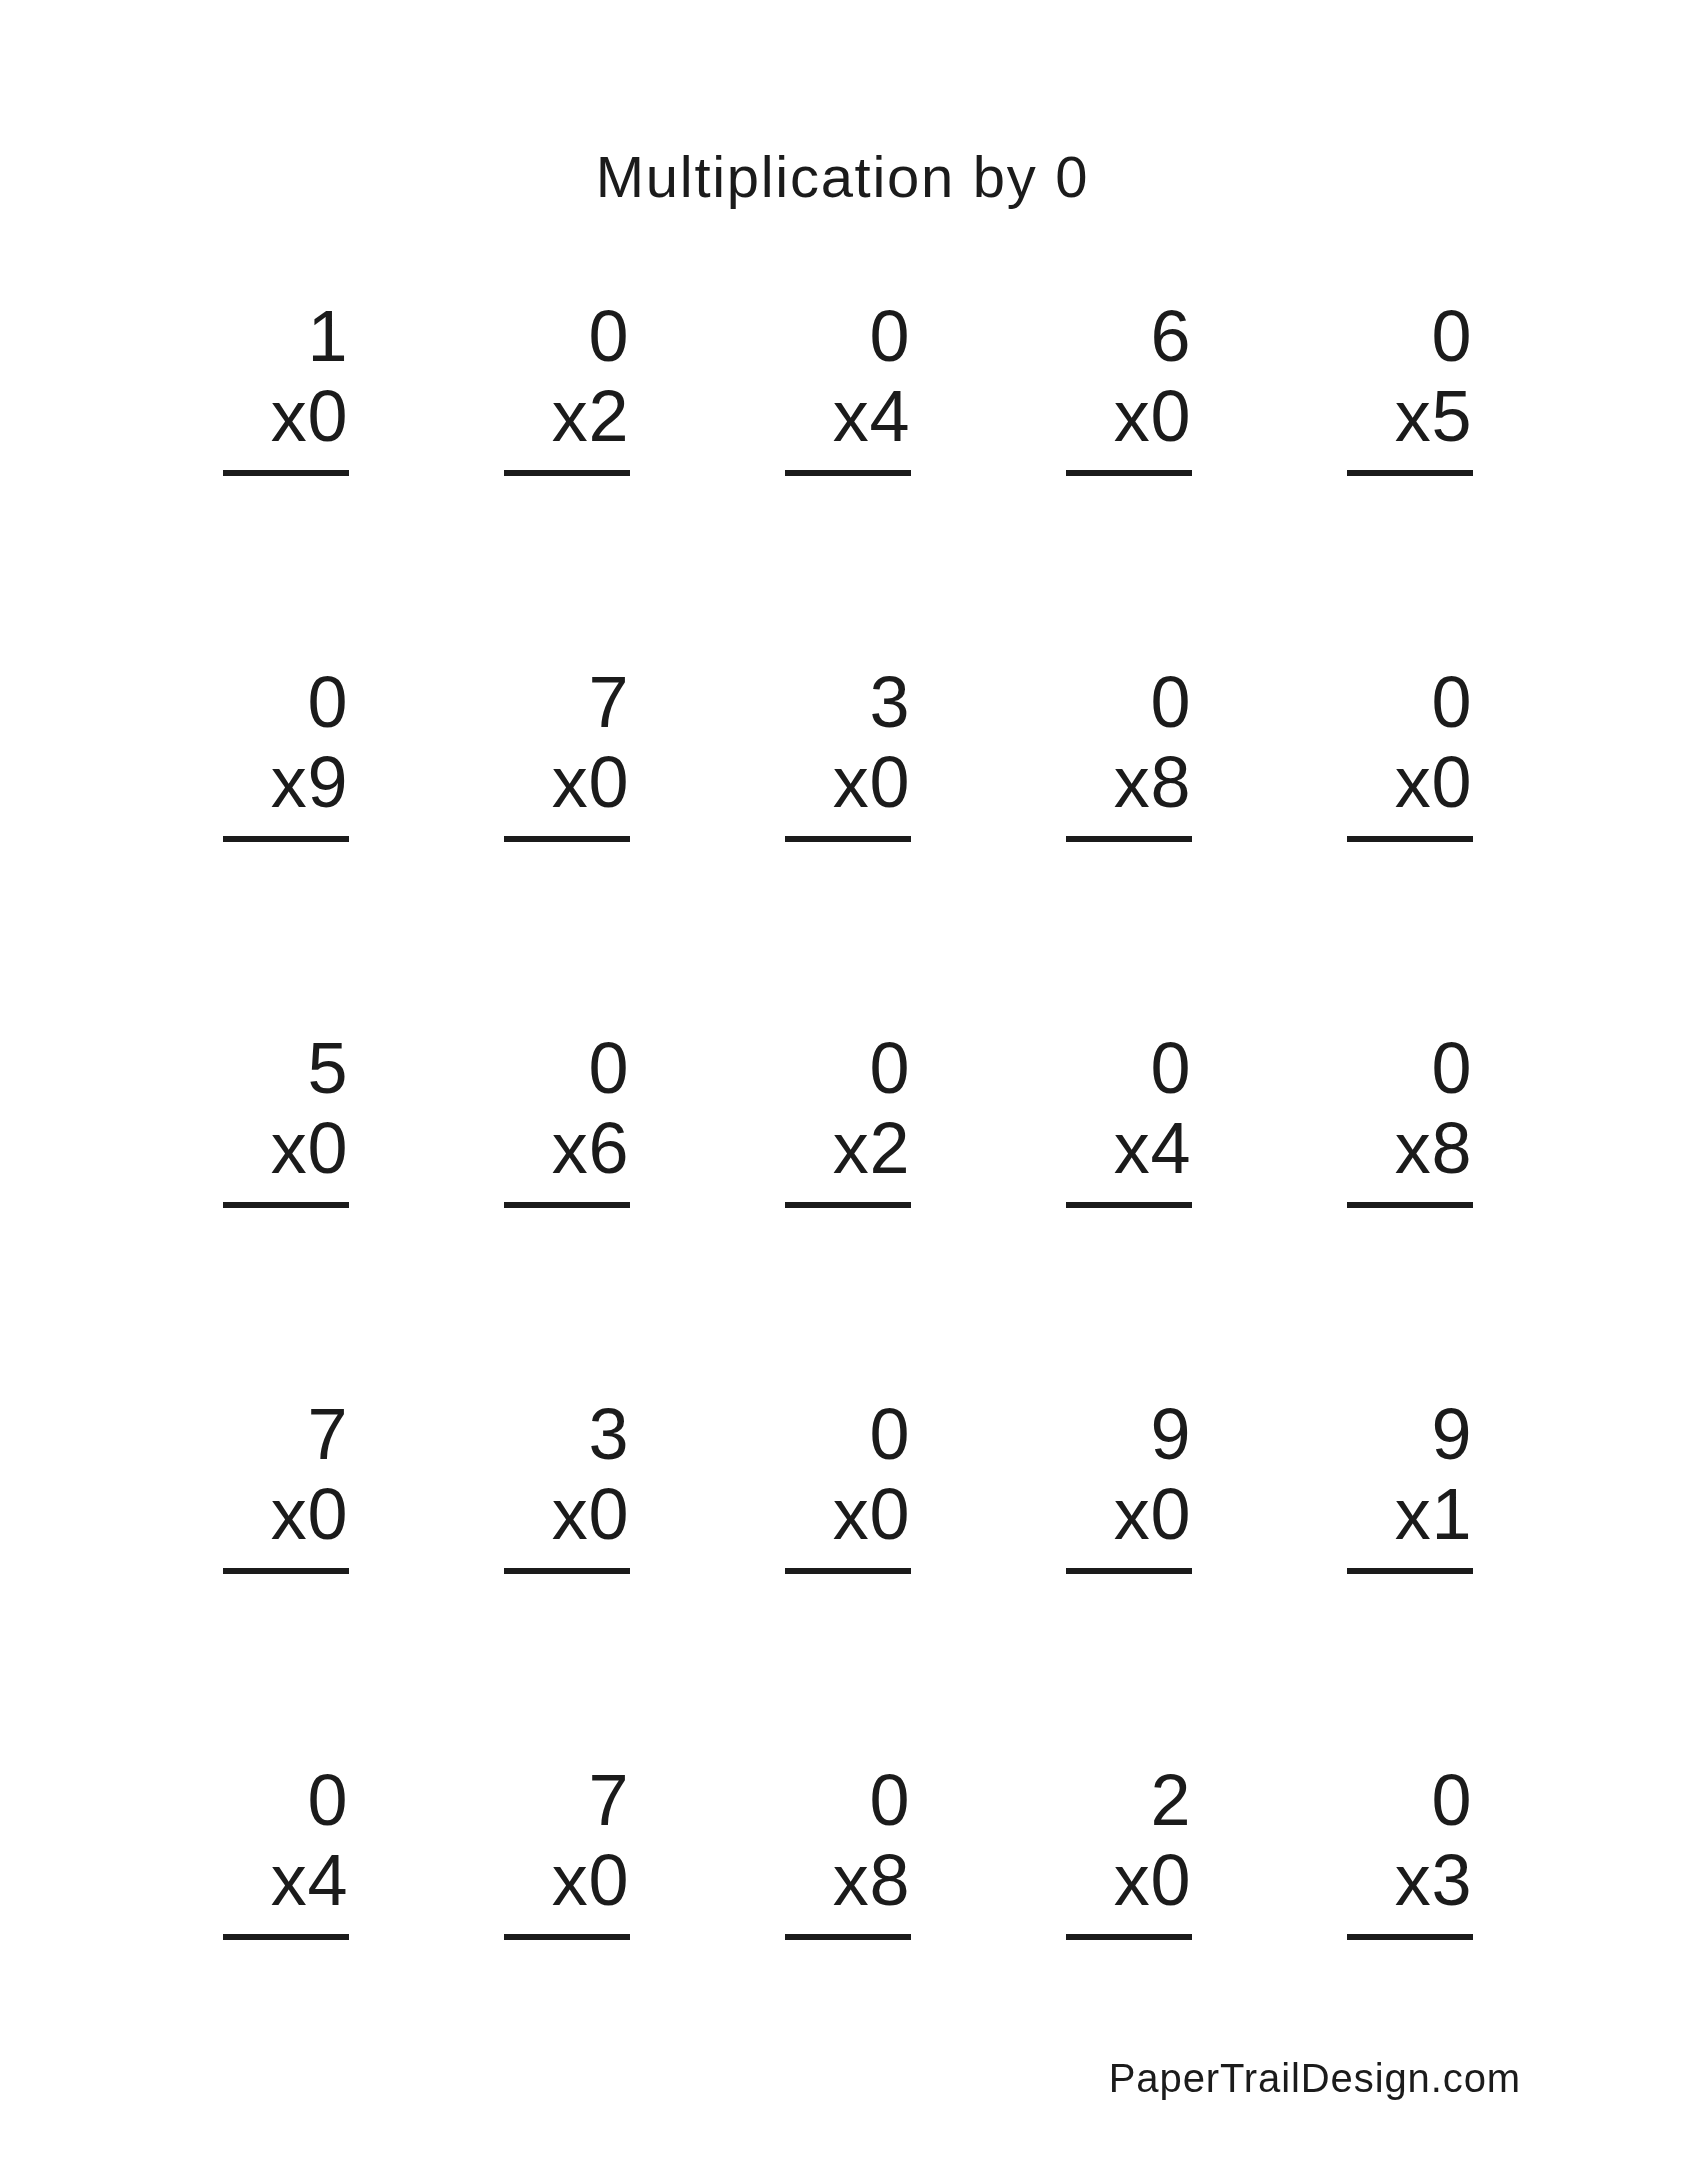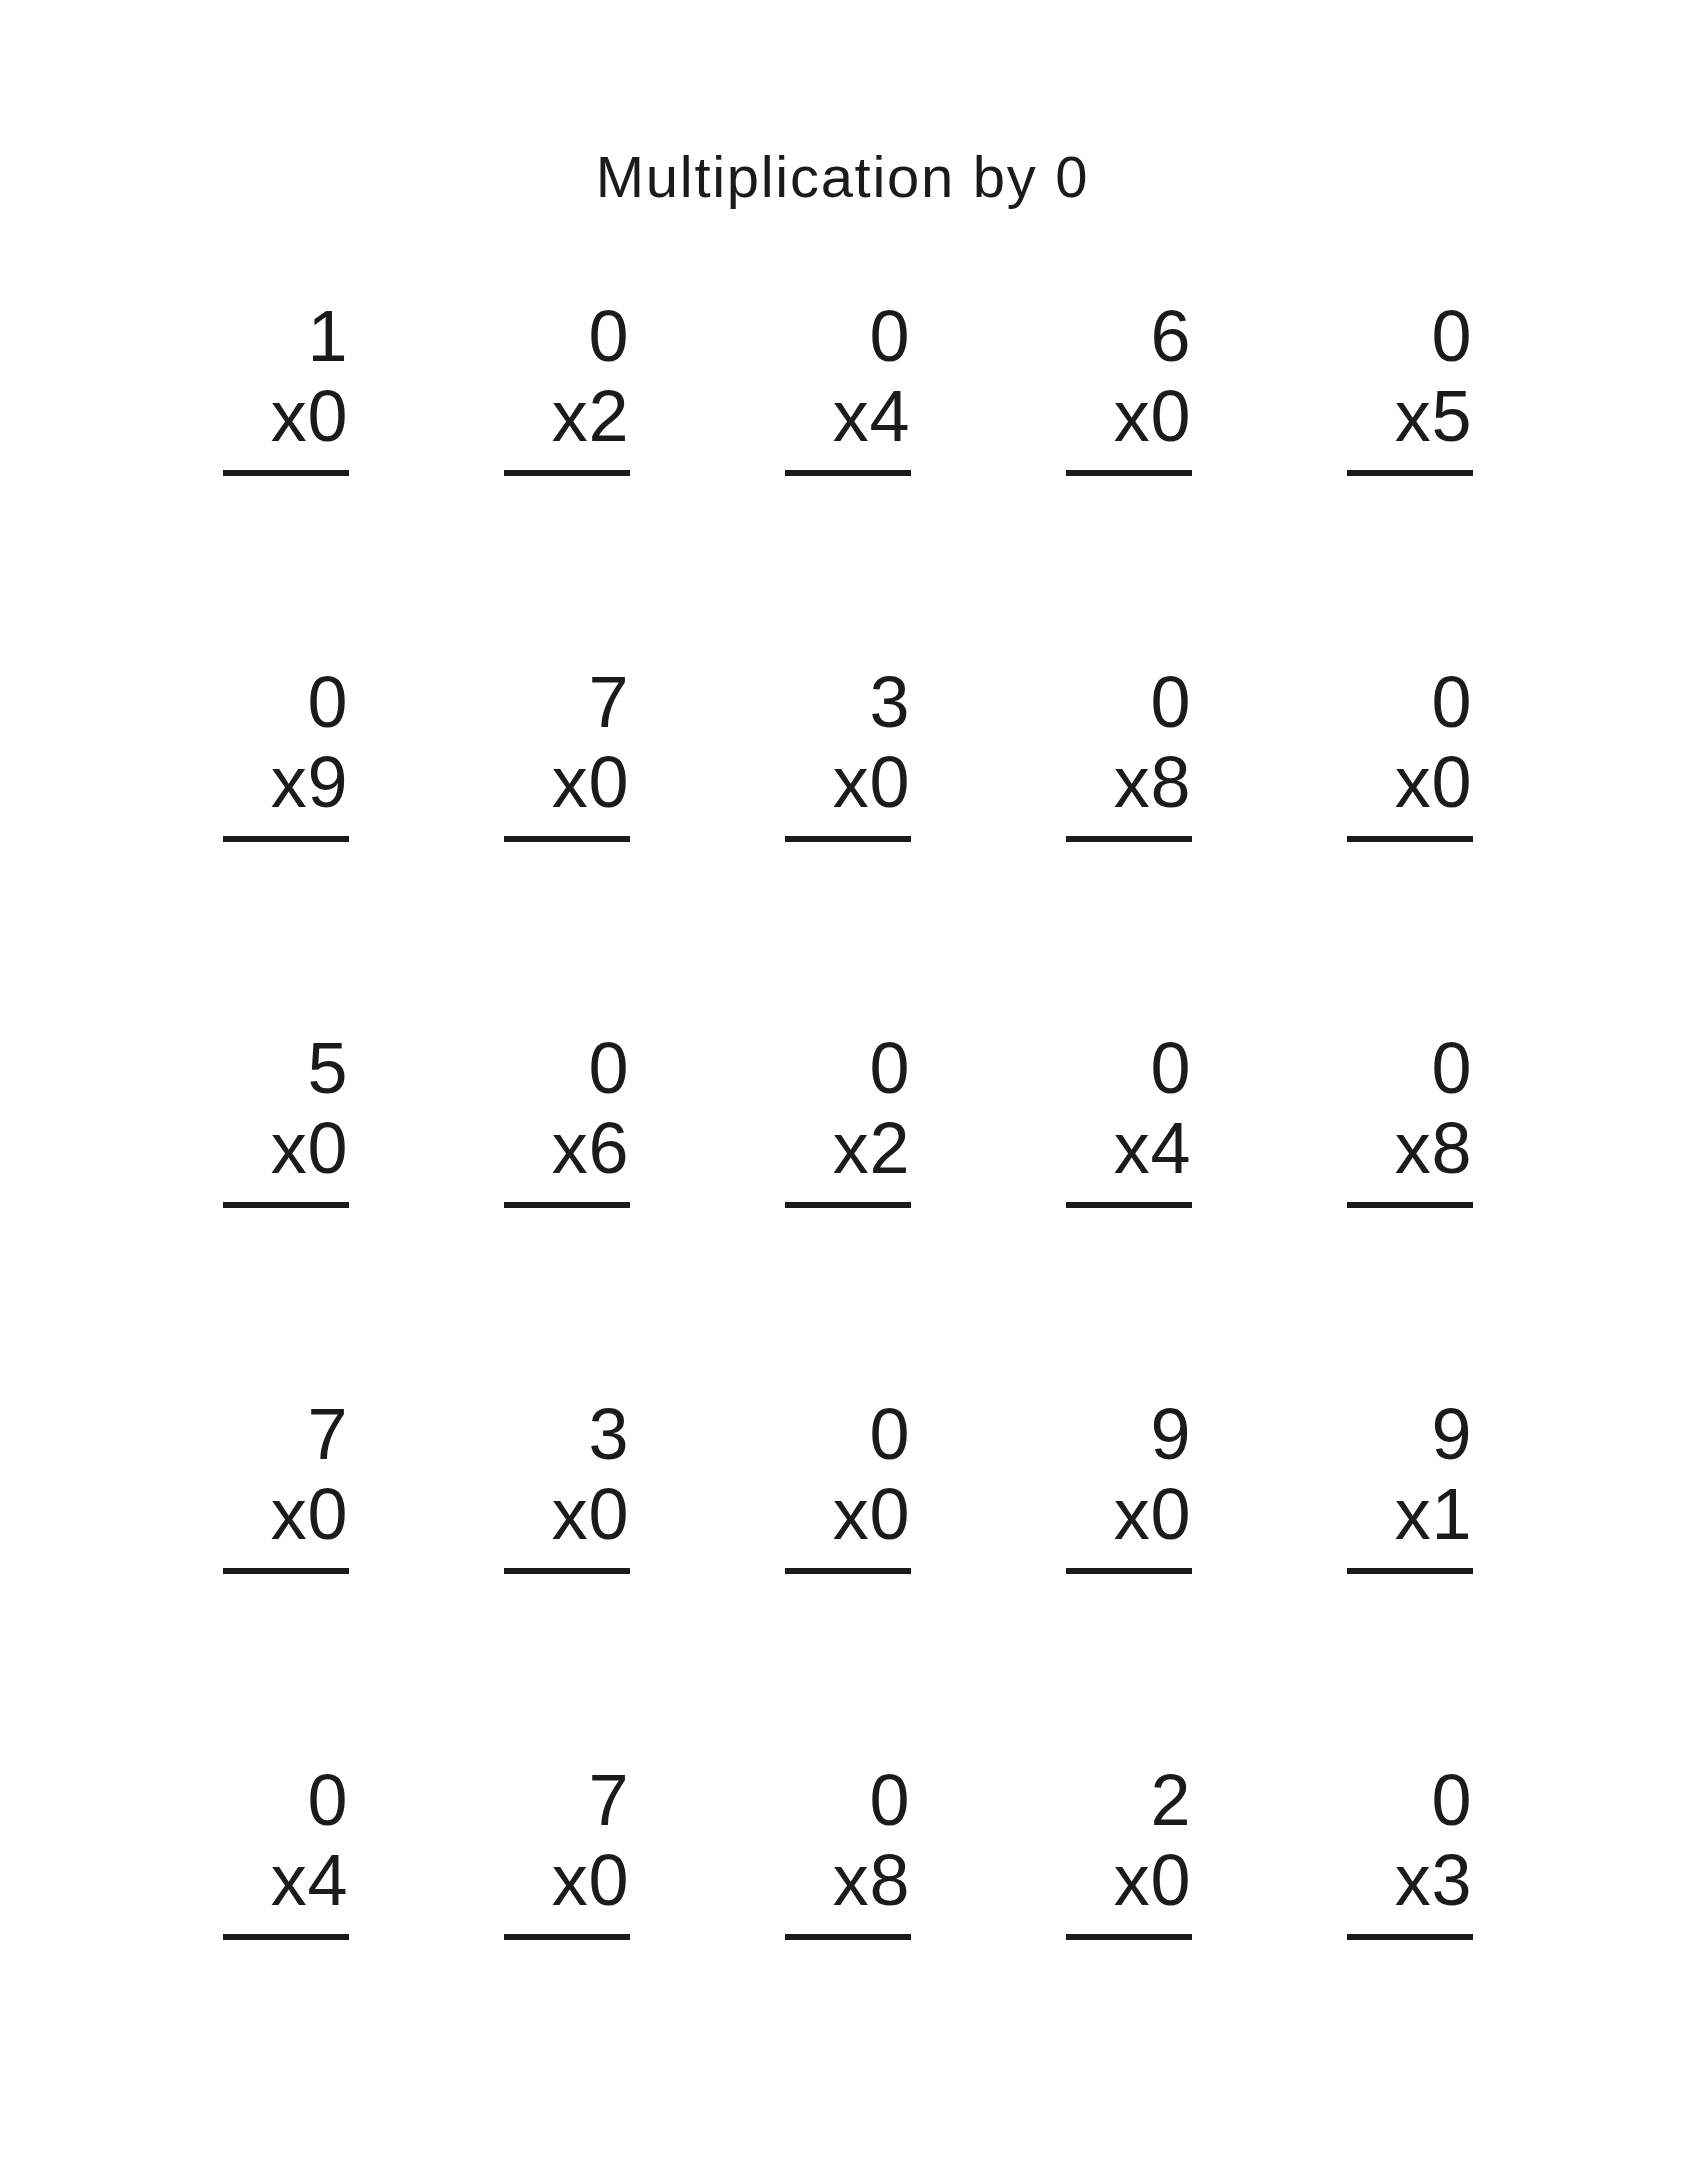--- a/index.html
+++ b/index.html
@@ -220,14 +220,15 @@
     <div class="answer-line"></div>
   </div>
 
   <div class="problem">
     <div class="top-num">0</div>
     <div class="bottom-num">x3</div>
     <div class="answer-line"></div>
   </div>
 </section>
 
+  <div class="footer-credit">PaperTrailDesign.com</div>
 </div>
 
 
 </body></html>

